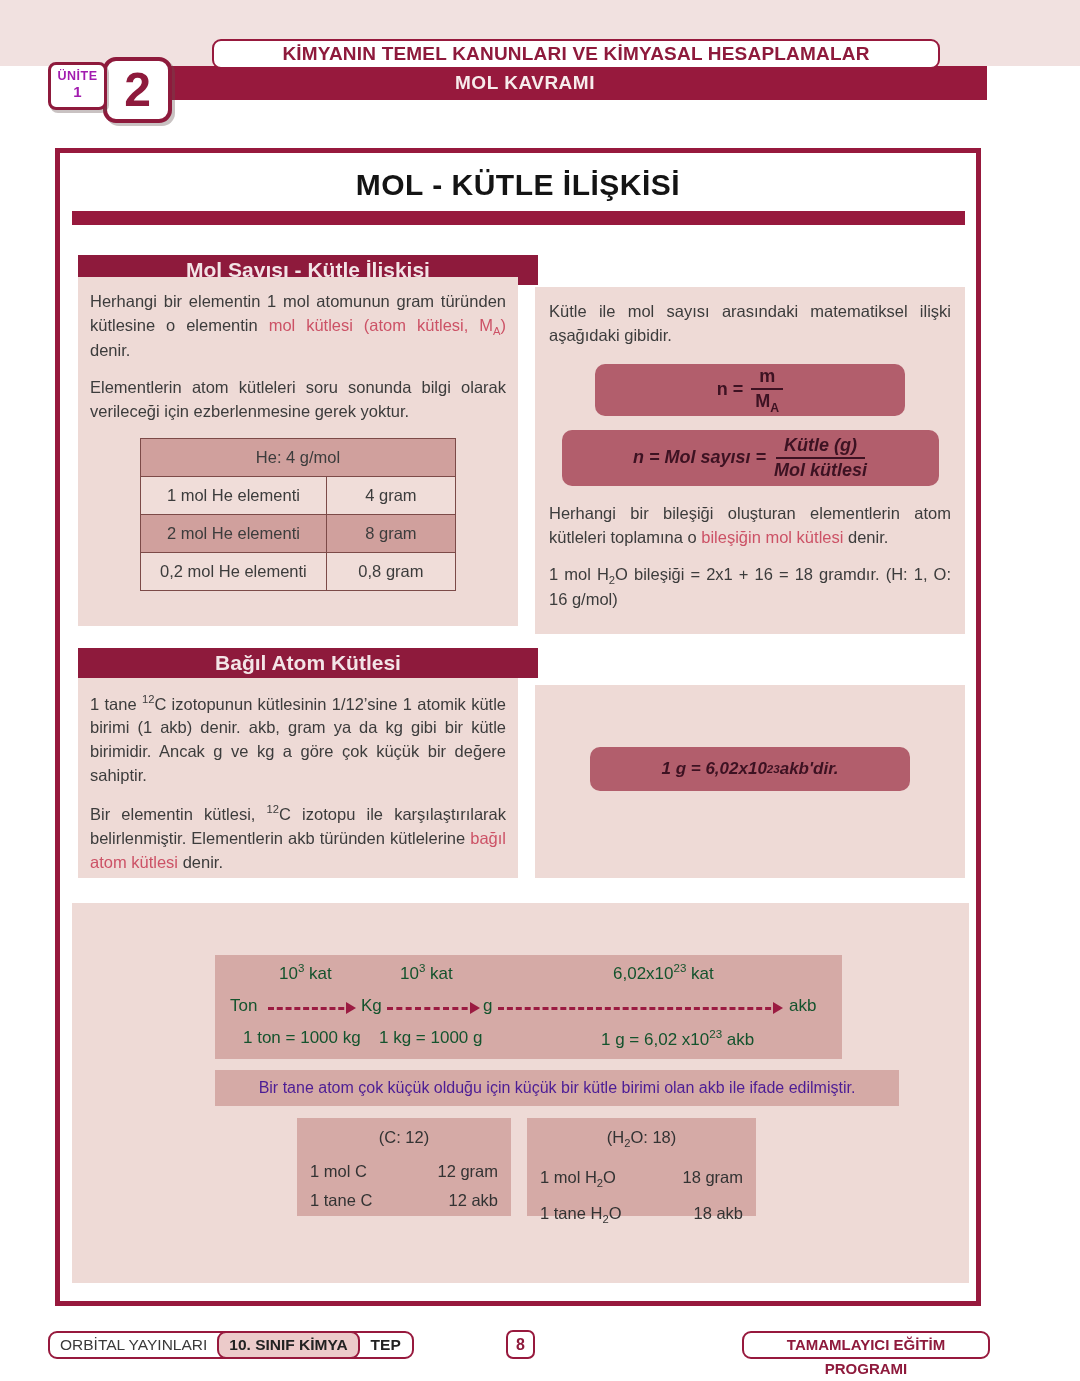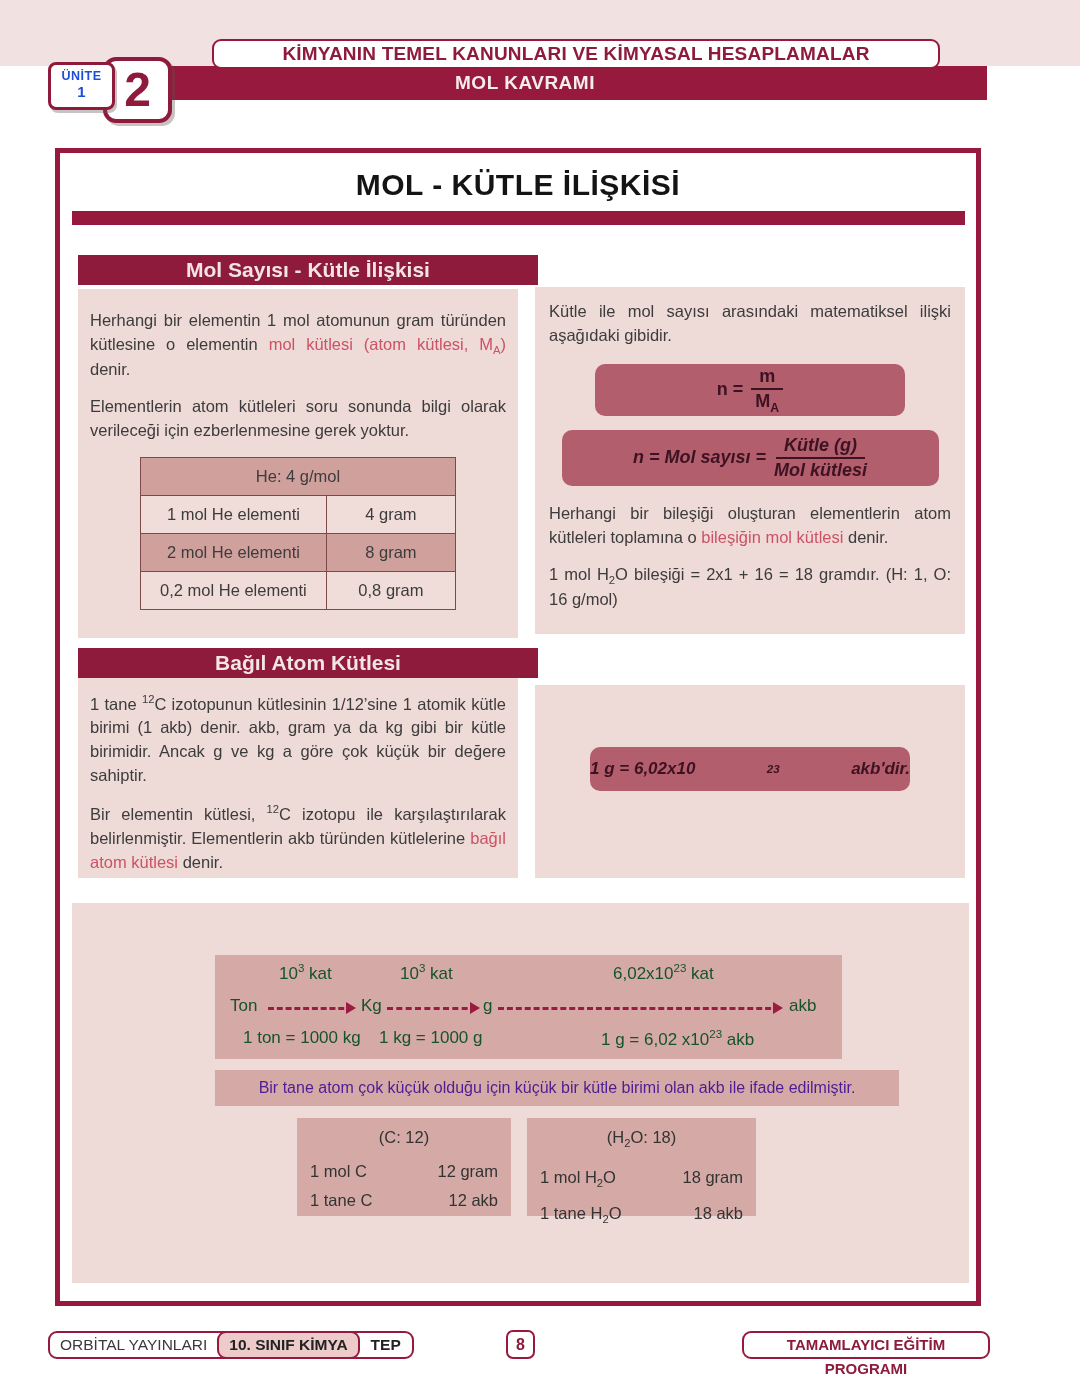--- a/index.html
+++ b/index.html
@@ -11,39 +11,39 @@
   
   .top-strip { left:0; top:0; width:1080px; height:66px; background:#f1e1e0; }
   .top-band { left:63px; top:66px; width:924px; height:34px; background:#97193d; color:#f7ecec;
               font-weight:bold; font-size:19px; text-align:center; line-height:34px; letter-spacing:.5px; }
   .header-box { left:212px; top:39px; width:728px; height:30px; background:#ffffff; border:2px solid #97193d;
                 border-radius:9px; color:#8e1a3c; font-weight:bold; font-size:19px; text-align:center;
                 line-height:26px; z-index:2; letter-spacing:.2px; }
   .badge-big { left:103px; top:57px; width:69px; height:66px; background:#ffffff; border:4px solid #8e1a3c;
                border-radius:13px; z-index:3; box-shadow:3px 3px 0 rgba(100,80,80,.35);
                color:#8e1a3c; font-weight:bold; font-size:48px; text-align:center; line-height:58px; }
-  .badge-small { left:48px; top:62px; width:67px; height:48px; background:#ffffff; border:3px solid #8e1a3c;
+  .badge-small { left:48px; top:62px; width:59px; height:48px; background:#ffffff; border:3px solid #8e1a3c;
                  border-radius:8px; z-index:4; box-shadow:2px 3px 0 rgba(100,80,80,.35);
-                 color:#1d4ed8; text-align:center; padding-top:4px; }
+                 color:#a21caf; text-align:center; padding-top:4px; }
   .badge-small .u { display:block; font-weight:bold; font-size:12.5px; letter-spacing:.5px; }
   .badge-small .n { display:block; font-weight:bold; font-size:15px; line-height:17px; }
 
   
   .frame { left:55px; top:148px; width:926px; height:1158px; background:#ffffff; border:5px solid #97193d; }
   .main-title { left:0; top:15px; width:916px; text-align:center; color:#141414;
                 font-weight:bold; font-size:30px; letter-spacing:.5px; }
   .title-bar { left:12px; top:58px; width:893px; height:14px; background:#97193d; }
 
   .sec-head { width:460px; height:30px; background:#8e1a3c; color:#f3e4e6; font-weight:bold;
               font-size:21px; text-align:center; line-height:30px; }
   .sec1-head { left:18px; top:102px; }
   .sec2-head { left:18px; top:495px; }
 
   .panel { background:#eedad6; }
-  .panel-l1 { left:18px; top:136px; width:440px; height:349px; padding:20px 12px; }
+  .panel-l1 { left:18px; top:124px; width:440px; height:349px; padding:13px 12px; }
   .panel-r1 { left:475px; top:134px; width:430px; height:347px; padding:13px 14px; }
   .panel-l2 { left:18px; top:525px; width:440px; height:200px; padding:13px 12px; }
   .panel-r2 { left:475px; top:532px; width:430px; height:193px; padding:0 14px; }
 
   p.body { font-size:16.5px; line-height:1.45; text-align:justify; margin-bottom:13px; }
   .red { color:#cc5266; }
   sup { font-size:68%; }
   sub { font-size:68%; }
 
   
@@ -52,21 +52,21 @@
   table.he .hdr { background:#d0a09d; }
   table.he .alt { background:#d0a09d; }
   table.he .lite { background:#f0ddd9; }
   table.he td.c1 { width:59%; }
 
   
   .fbox { background:#b25e6c; border-radius:10px; color:#3d1222; display:flex; align-items:center;
           justify-content:center; font-size:18px; }
   .fbox1 { width:310px; height:52px; margin:16px auto 0 auto; font-weight:bold; }
   .fbox2 { width:377px; height:56px; margin:14px auto 0 auto; font-weight:bold; font-style:italic; }
-  .fbox3 { width:320px; height:44px; margin:62px auto 0 auto; font-weight:bold; font-style:italic; font-size:17px;justify-content:space-between; }
+  .fbox3 { width:320px; height:44px; margin:62px auto 0 auto; font-weight:bold; font-style:italic; font-size:17px; }
   .frac { display:inline-flex; flex-direction:column; align-items:center; margin-left:8px; }
   .frac .num { padding:0 8px 1px 8px; border-bottom:2px solid #3d1222; }
   .frac .den { padding-top:1px; }
 
   
   .big-panel { left:12px; top:750px; width:897px; height:380px; background:#eedad6; }
   .diagram { left:143px; top:52px; width:627px; height:104px; background:#d5aaa6; font-size:17px; color:#14532d; }
   .diagram .lbl { position:absolute; top:7px; white-space:nowrap; }
   .diagram .node { position:absolute; top:41px; white-space:nowrap; }
   .dash { position:absolute; top:52px; border-top:3px dashed #9b1b41; }

